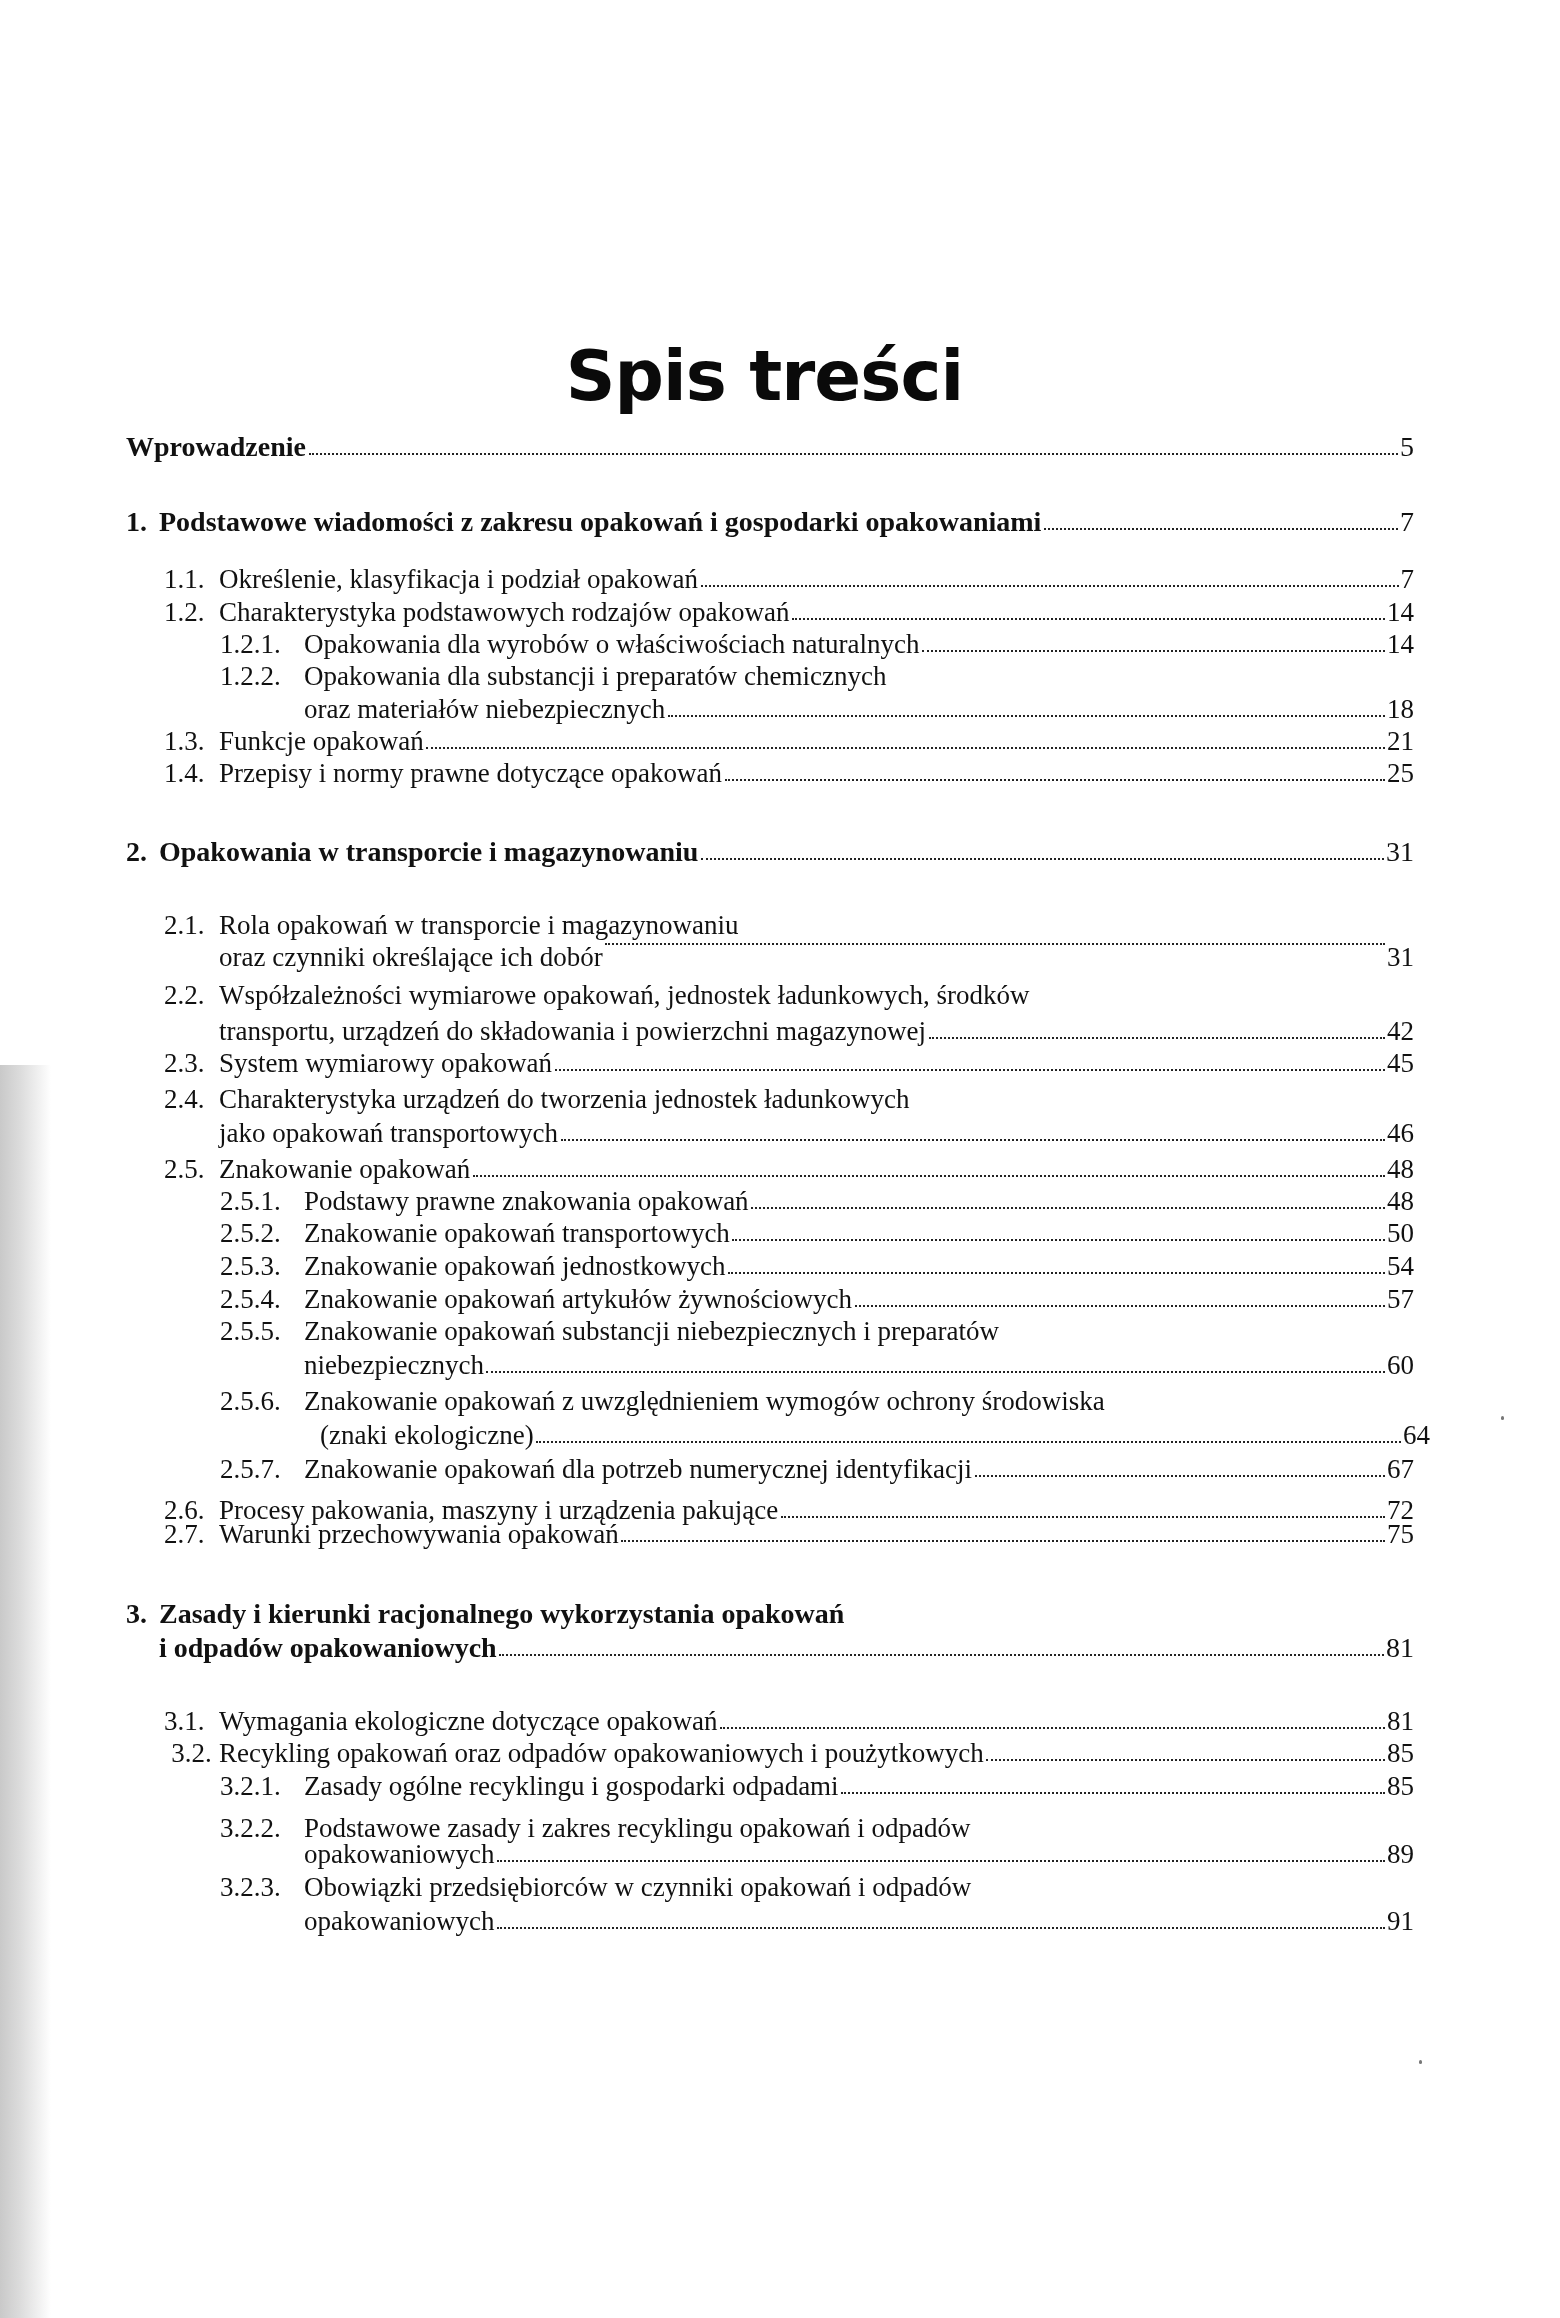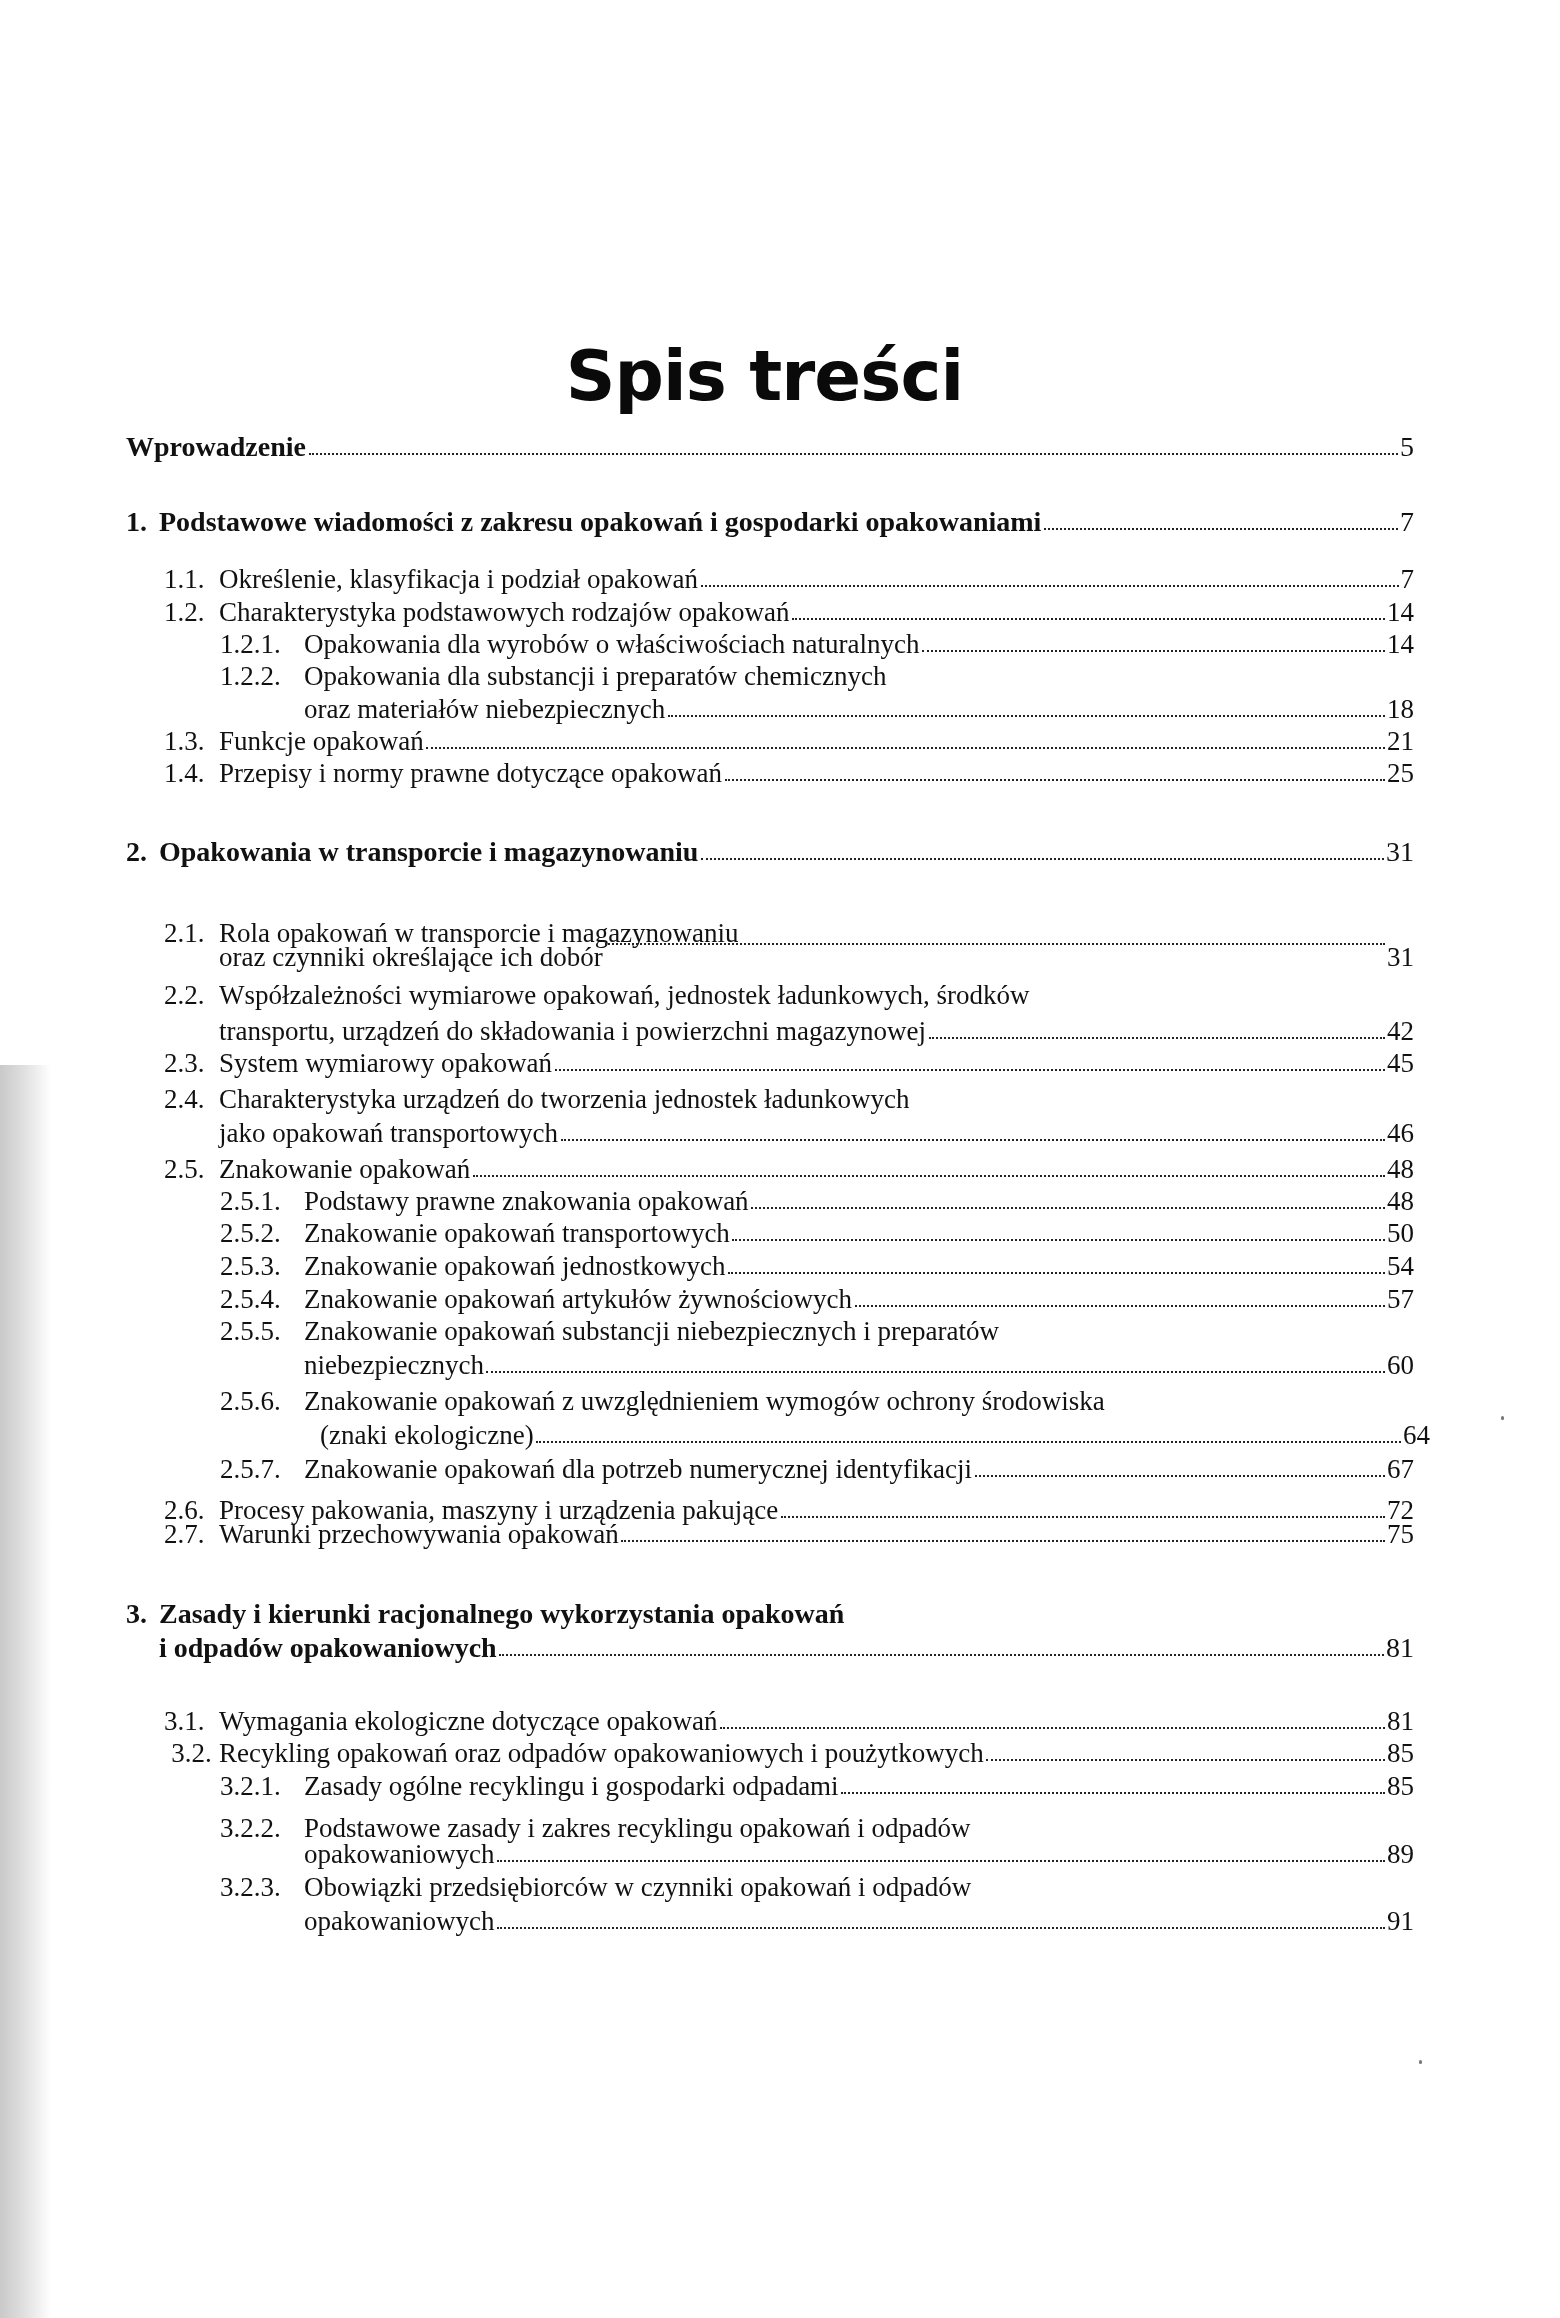--- a/index.html
+++ b/index.html
@@ -96,21 +96,21 @@
       <span class="txt">Przepisy i normy prawne dotyczące opakowań</span>
       <span class="leader"></span>
       <span class="page" style="font-weight: normal;">25</span>
     </div>
     <div class="line entry-row bold" style="top: 835px; left: 126px; width: 1288px; font-size: 28px;">
       <span class="num" style="width: 33px;">2.</span>
       <span class="txt">Opakowania w transporcie i magazynowaniu</span>
       <span class="leader"></span>
       <span class="page" style="font-weight: normal;">31</span>
     </div>
-    <div class="line entry-row" style="top: 908px; left: 164px; width: 1250px; margin-top: 8px;">
+    <div class="line entry-row" style="top: 908px; left: 164px; width: 1250px;">
       <span class="num" style="width: 55px;">2.1.</span>
       <span class="txt">Rola opakowań w transporcie i magazynowaniu</span>
     </div>
     <div class="line entry-row" style="top: 940px; left: 164px; width: 1250px; align-items: center;">
       <span class="num" style="width: 55px;"></span>
       <span class="txt">oraz czynniki określające ich dobór</span>
       <span class="leader"></span>
       <span class="page" style="font-weight: normal;">31</span>
     </div>
     <div class="line entry-row" style="top: 978px; left: 164px; width: 1250px;">

